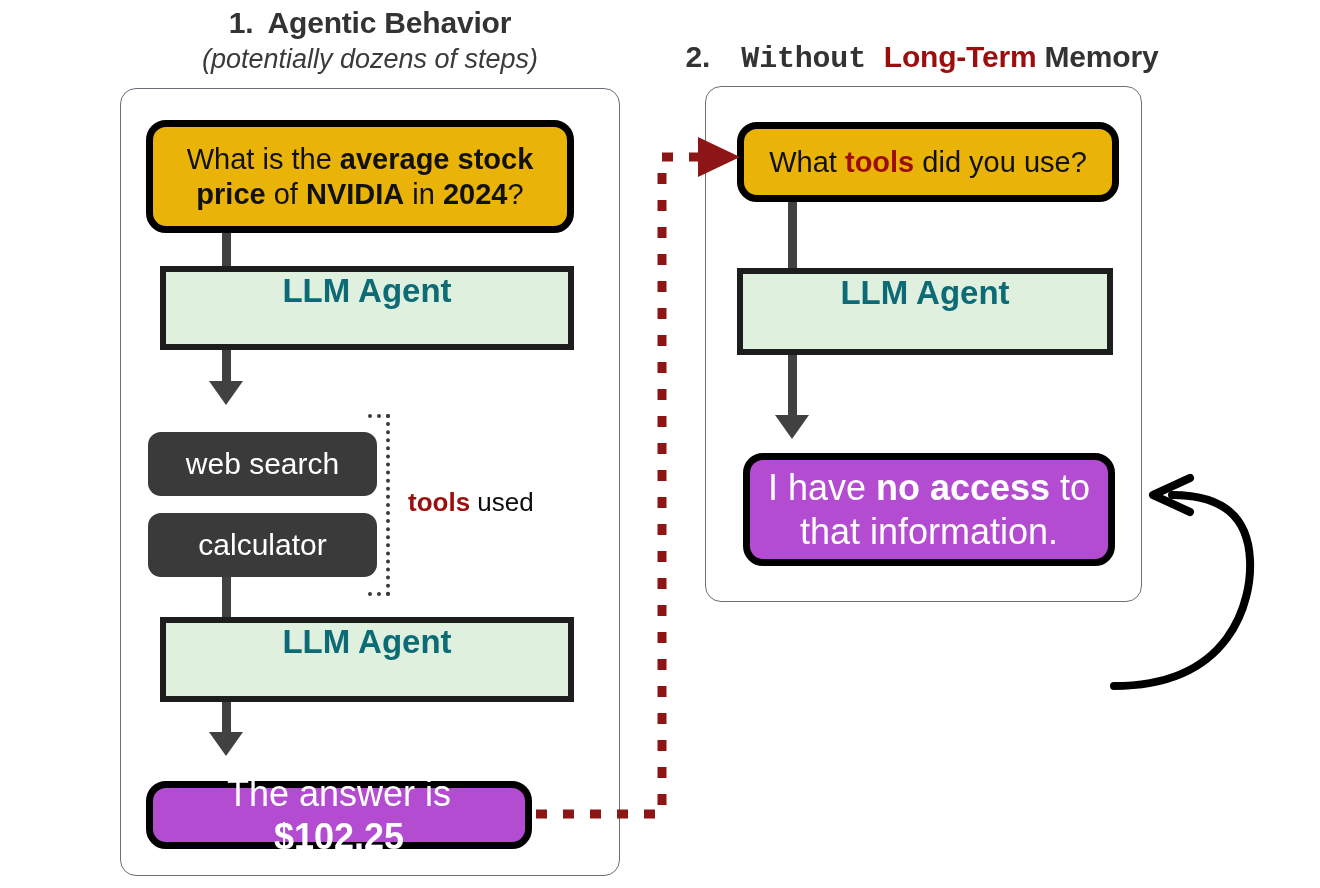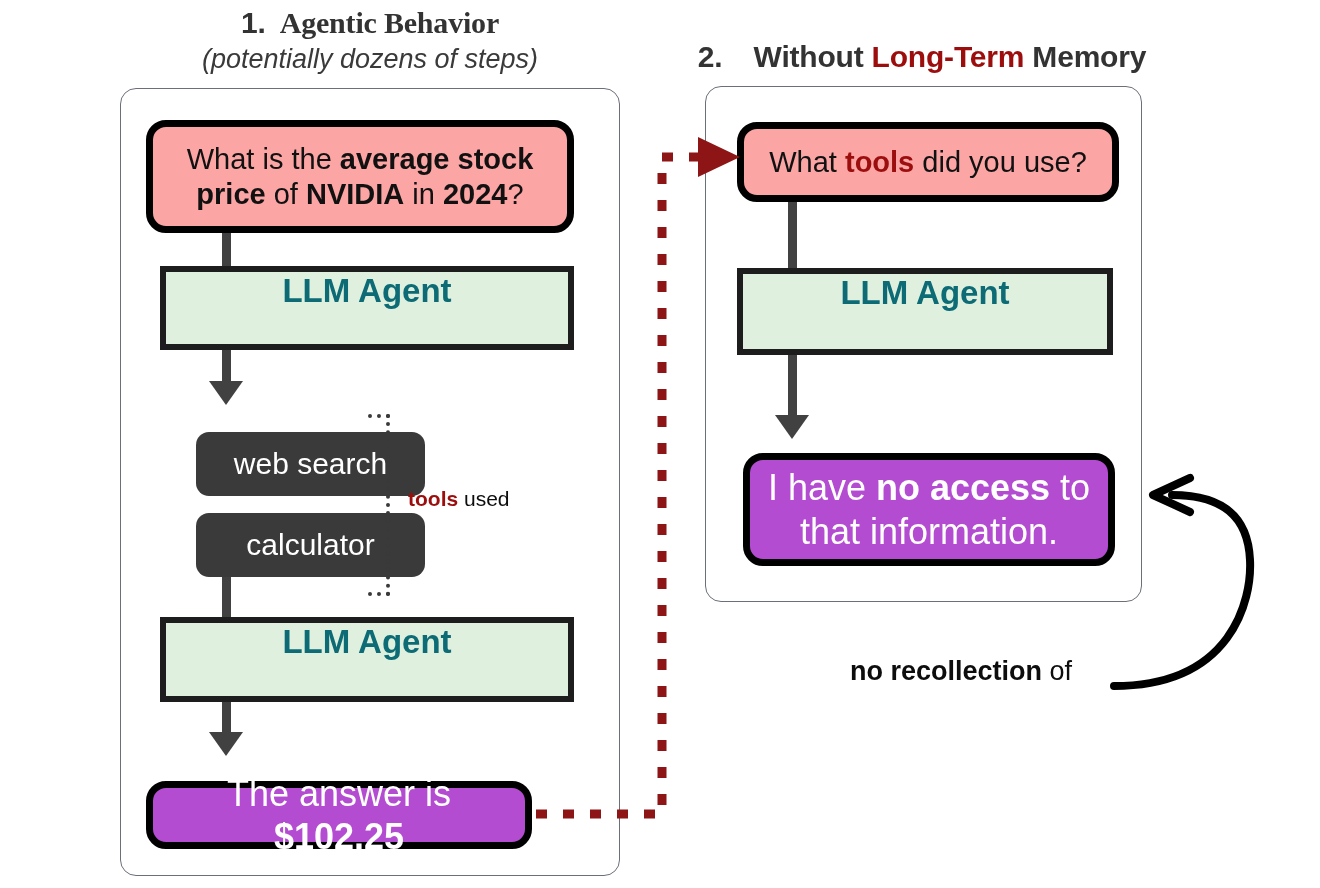--- a/index.html
+++ b/index.html
@@ -37,21 +37,21 @@
   .panel {
     border: 1.6px solid #6b6f78;
     border-radius: 16px;
     background: transparent;
     box-sizing: border-box;
   }
 
   
   .bubble {
     box-sizing: border-box;
-    background: #fca5a5;
+    background: #eab308;
     border: 7px solid #000000;
     border-radius: 20px;
     display: flex;
     align-items: center;
     justify-content: center;
     text-align: center;
     font-size: 29px;
     line-height: 1.18;
     color: #111111;
     padding: 4px 14px;
@@ -69,21 +69,20 @@
   }
   .tool-chip {
     box-sizing: border-box;
     background: #3a3a3a;
     border-radius: 13px;
     display: flex;
     align-items: center;
     justify-content: center;
     color: #ffffff;
     font-size: 30px;
-    margin-left: 48px;
   }
   .answer-box {
     box-sizing: border-box;
     background: #b44cd1;
     border: 7px solid #000000;
     border-radius: 20px;
     display: flex;
     align-items: center;
     justify-content: center;
     text-align: center;
@@ -111,33 +110,33 @@
   }
 
   .caption {
     font-size: 27px;
     line-height: 1.25;
     text-align: center;
     color: #0d0d0d;
     white-space: nowrap;
   }
   .tools-used-label {
-    font-size: 21px;
+    font-size: 26px;
     color: #0d0d0d;
     white-space: nowrap;
   }
   b { font-weight: bold; }
   svg { display: block; }
 </style>
 </head>
 <body>
 
 <div class="abs title-main" style="left:120px; top:6px; width:500px; text-align:center;">
   <span>1.</span>
-  <span style="margin-left:6px;font-family:Liberation Serif, serif;">Agentic Behavior</span>
+  <span style="margin-left:6px;">Agentic Behavior</span>
 </div>
 
 <div class="abs title-sub" style="left:120px; top:44px; width:500px; text-align:center;">(potentially dozens of steps)</div>
 
 <div class="abs panel" style="left:120px; top:88px; width:500px; height:788px;"></div>
 
 <div class="abs bubble" style="left:146px; top:120px; width:428px; height:113px;">
   <div>
     <span>What is the </span><b>average stock price</b><span> of </span><b>NVIDIA</b><span> in </span><b>2024</b><span>?</span>
   </div>
@@ -175,21 +174,21 @@
 <div class="abs conn-head" style="left:209px; top:732px;"></div>
 
 <div class="abs answer-box" style="left:146px; top:781px; width:386px; height:68px;">
   <div>
     <span>The answer is </span><b>$102.25</b>
   </div>
 </div>
 
 <div class="abs title-main" style="left:672px; top:40px; width:500px; text-align:center;">
   <span>2.</span>
-  <span style="margin-left:23px;">Without </span><span class="accent-red">Long-Term</span><span> Memory</span>
+  <span style="margin-left:23px;font-family:Liberation Mono, monospace;">Without </span><span class="accent-red">Long-Term</span><span> Memory</span>
 </div>
 
 <div class="abs panel" style="left:705px; top:86px; width:437px; height:516px;"></div>
 
 <div class="abs bubble" style="left:737px; top:122px; width:382px; height:80px;">
   <div>
     <span>What </span><b class="accent-red">tools</b><span> did you use?</span>
   </div>
 </div>
 
@@ -202,23 +201,20 @@
 <div class="abs conn-line" style="left:788px; top:355px; width:9px; height:62px;"></div>
 <div class="abs conn-head" style="left:775px; top:415px;"></div>
 
 <div class="abs answer-box" style="left:743px; top:453px; width:372px; height:113px;">
   <div>
     <span>I have </span><b>no access</b><span> to that information.</span>
   </div>
 </div>
 
 <div class="abs caption" style="left:816px; top:655px; width:290px;">
-  <div>
-    <b>no recollection</b><span> of</span>
-  </div>
 </div>
 
 <svg class="abs" style="left:0; top:0; pointer-events:none;" width="1320" height="888">
 
   <path d="M 536 814 L 662 814 L 662 157 L 700 157" fill="none" stroke="#8e1515" stroke-width="9" stroke-dasharray="11 16" stroke-linecap="butt"></path>
   <polygon points="698,137 740,157 698,177" fill="#8e1515"></polygon>
 
   <path d="M 1114 686 C 1232 686 1252 600 1250 560 C 1248 516 1222 495 1172 495" fill="none" stroke="#000000" stroke-width="8" stroke-linecap="round"></path>
   <polyline points="1190,478 1153,495 1190,512" fill="none" stroke="#000000" stroke-width="8" stroke-linecap="round" stroke-linejoin="round"></polyline>
 </svg>

